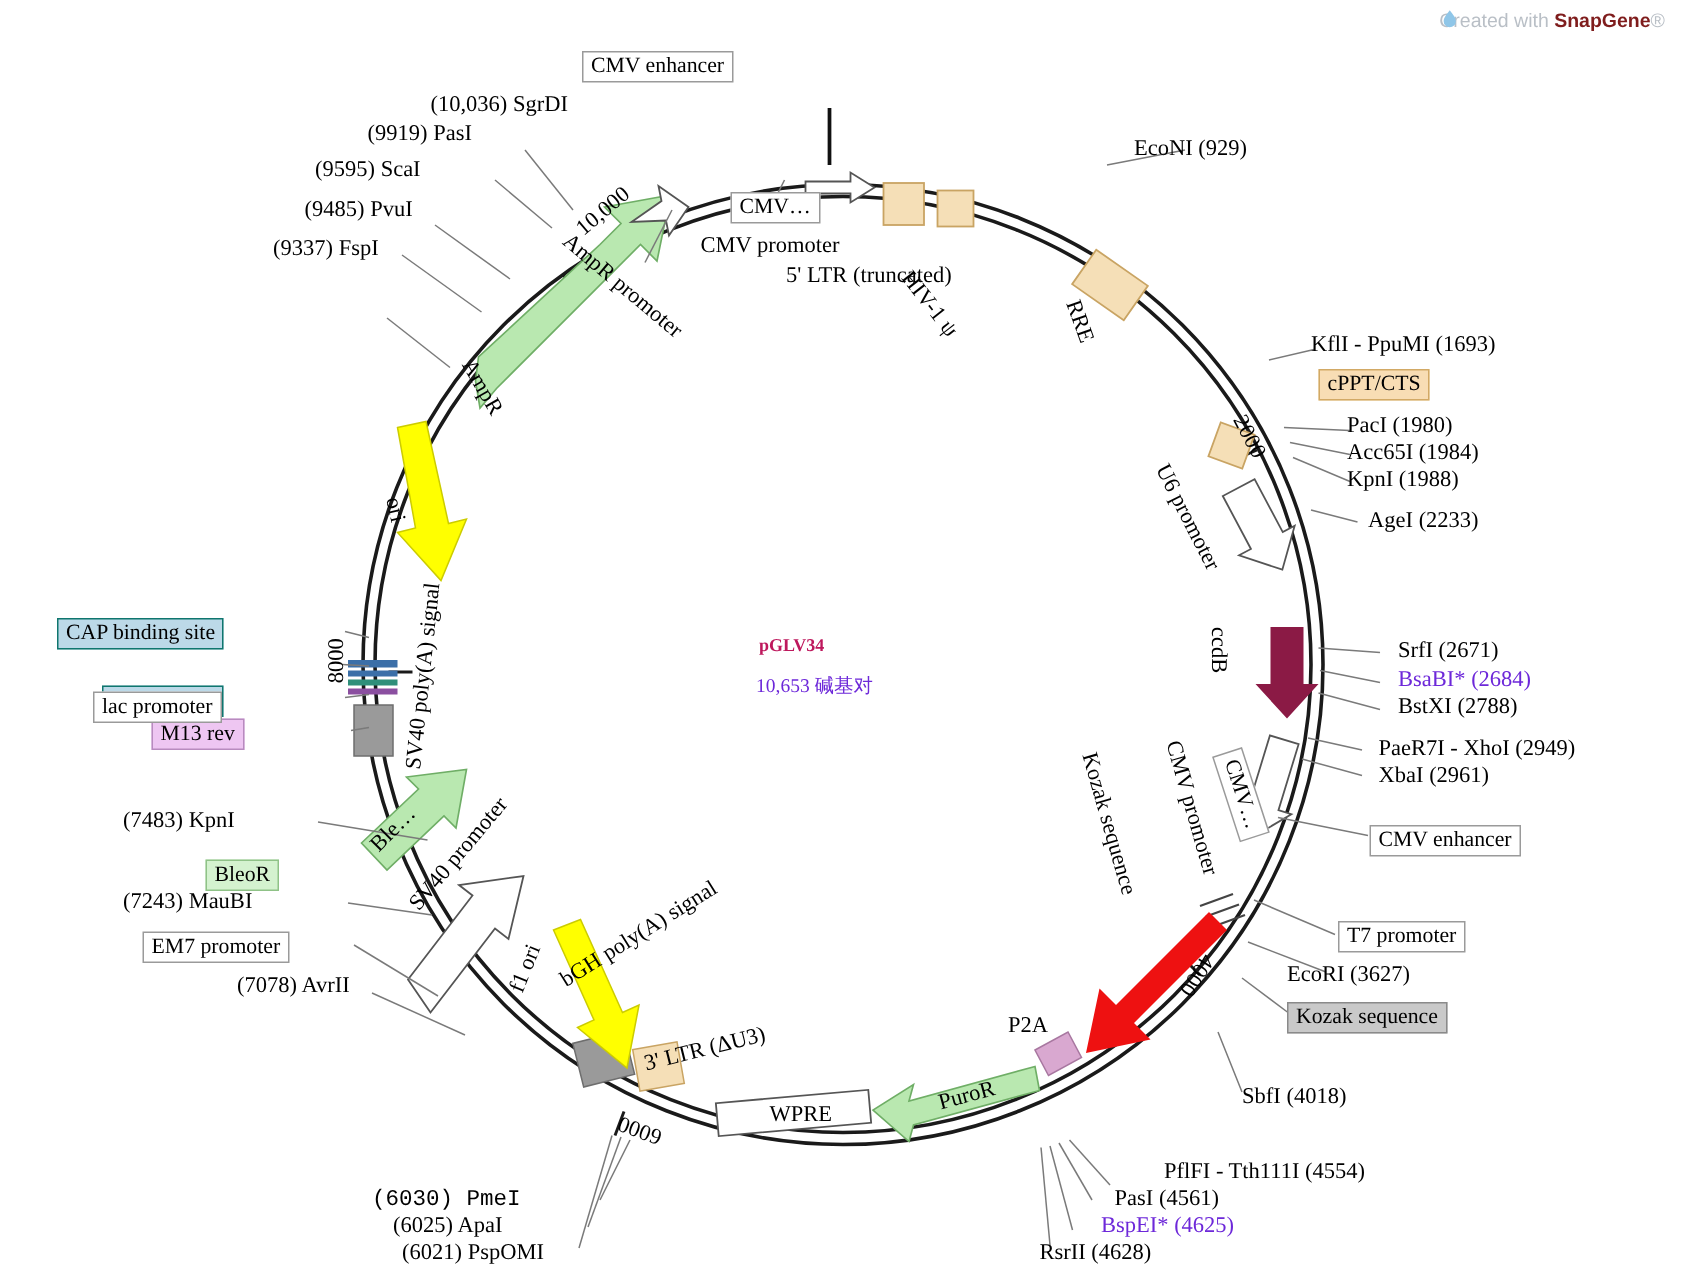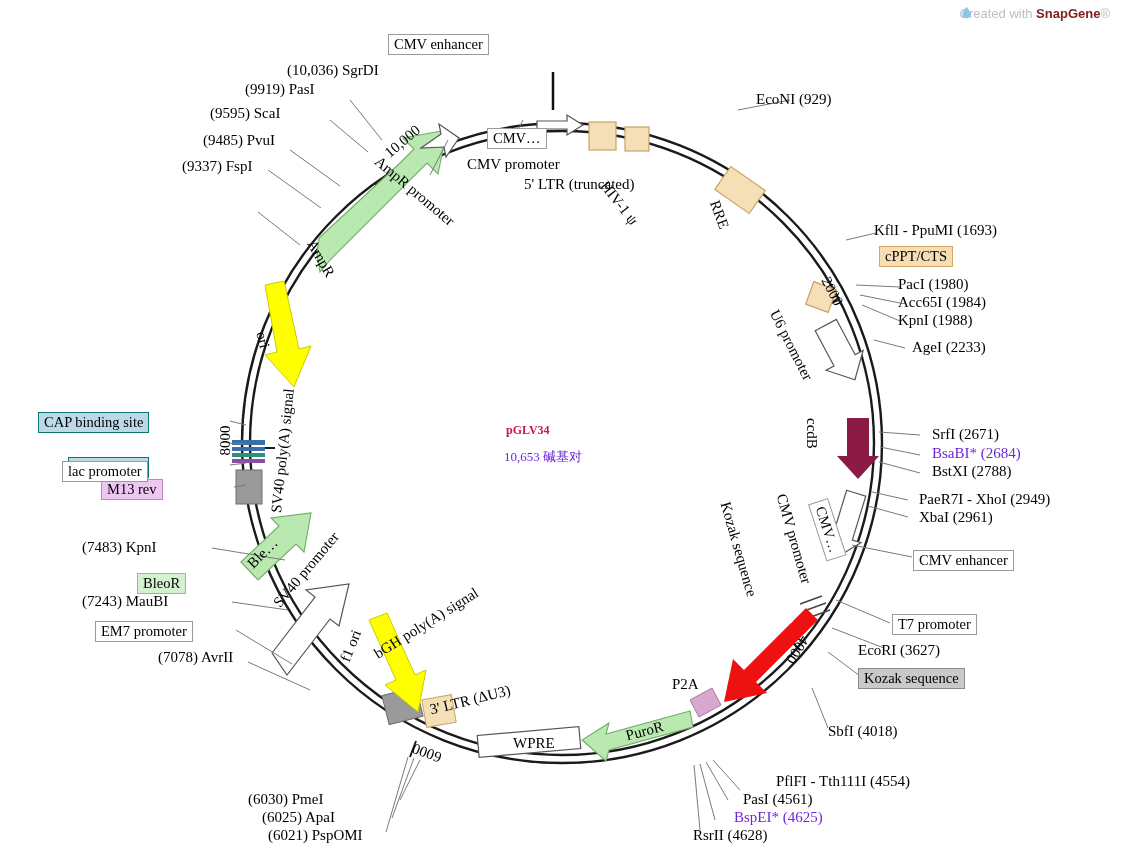--- a/index.html
+++ b/index.html
@@ -279,21 +279,21 @@
   </div>
   <div class="lbl gray-txt" style="left:734px;top:809px;">
     <span class="b">BspEI*</span>
     <span>(4625)</span>
   </div>
   <div class="lbl" style="left:693px;top:827px;">
     <span class="b">RsrII</span>
     <span>(4628)</span>
   </div>
 
-  <div class="lbl" style="left:248px;top:791px;">
+  <div class="lbl" style="left:248px;top:791px;font-family:Liberation Mono, monospace;">
     <span>(6030)</span>
     <span class="b">PmeI</span>
   </div>
   <div class="lbl" style="left:262px;top:809px;">
     <span>(6025)</span>
     <span class="b">ApaI</span>
   </div>
   <div class="lbl" style="left:268px;top:827px;">
     <span>(6021)</span>
     <span class="b">PspOMI</span>

